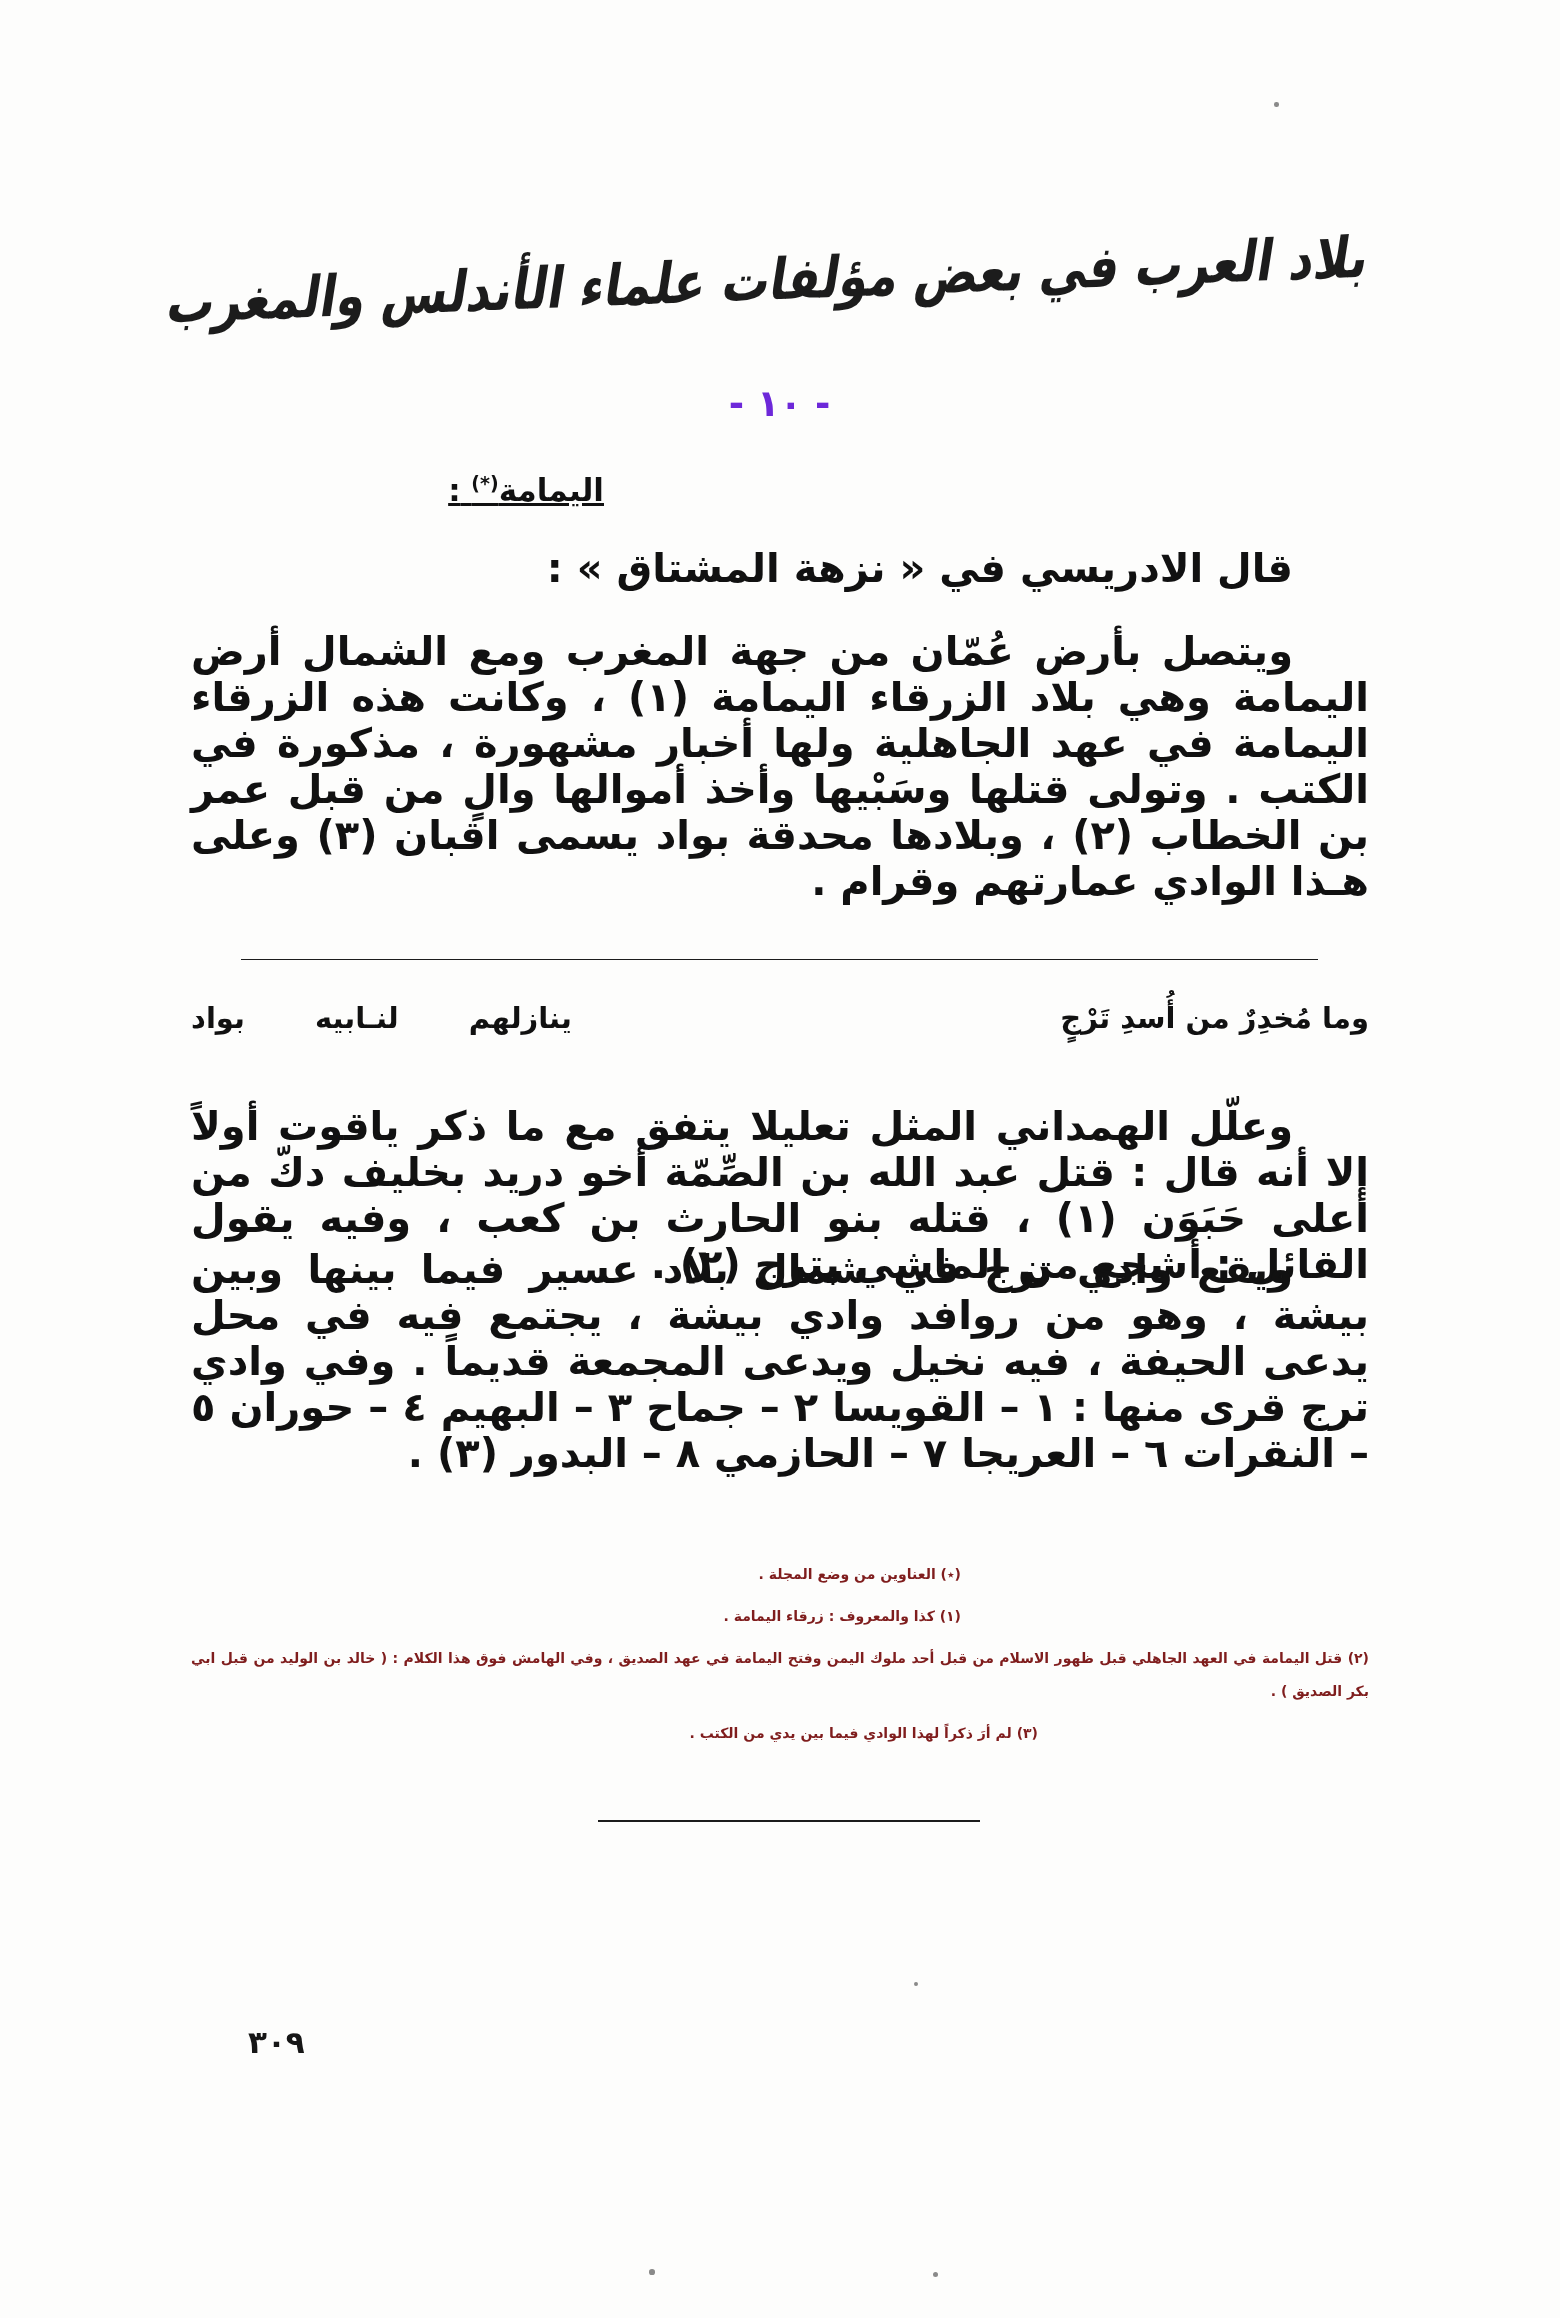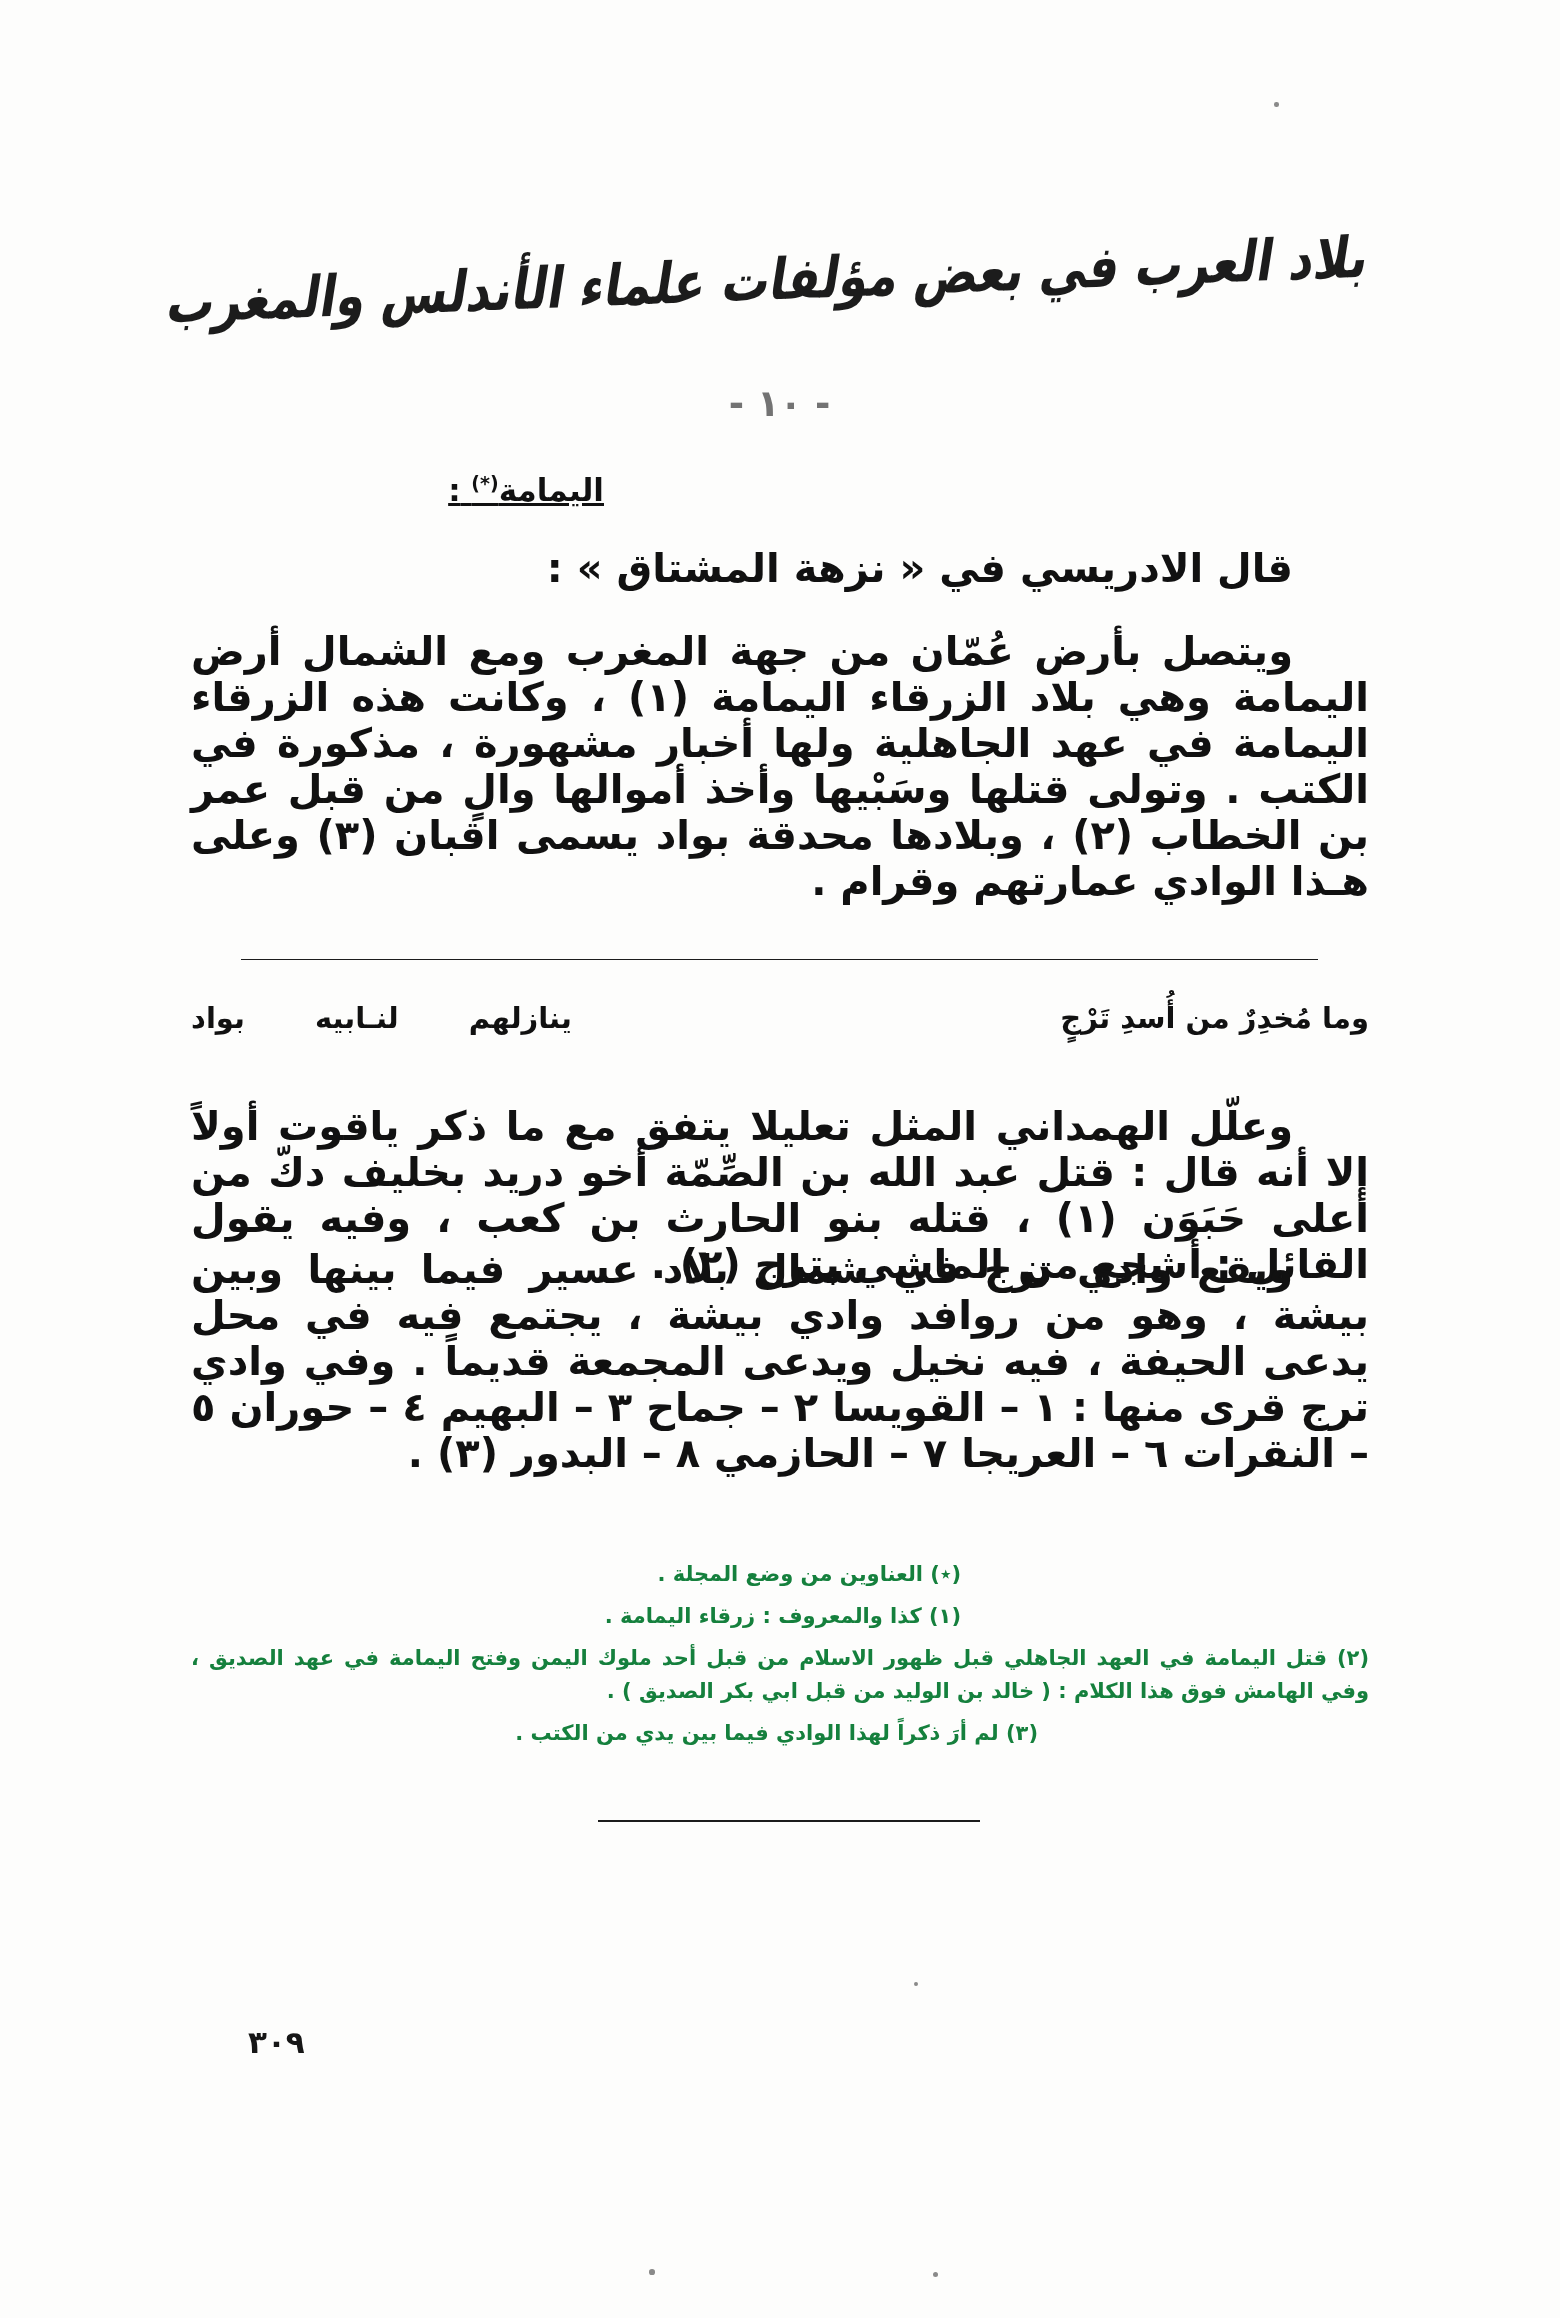--- a/index.html
+++ b/index.html
@@ -49,21 +49,21 @@
 
   
   .section-number {
     position: absolute;
     top: 382px;
     left: 0;
     right: 0;
     text-align: center;
     font-size: 37px;
     font-weight: 700;
-    color: #737373;
+    color: #6d28d9;
     letter-spacing: 3.8px;
   }
 
   
   .heading {
     position: absolute;
     top: 472px;
     right: 191px;
     width: 1178px;
     font-size: 31px;
@@ -133,23 +133,23 @@
     display: flex;
     gap: 70px;
   }
 
   
   .footnotes {
     position: absolute;
     right: 191px;
     width: 1178px;
     box-sizing: border-box;
-    font-size: 21px;
+    font-size: 14px;
     line-height: 33px;
-    color: #15803d;
+    color: #7f1d1d;
     font-weight: 600;
     direction: rtl;
     text-align: justify;
     text-align-last: right;
   }
   .footnotes .note {
     margin: 0 0 9px 0;
   }
   .footnotes .note.right-shift {
     padding-right: 408px;

